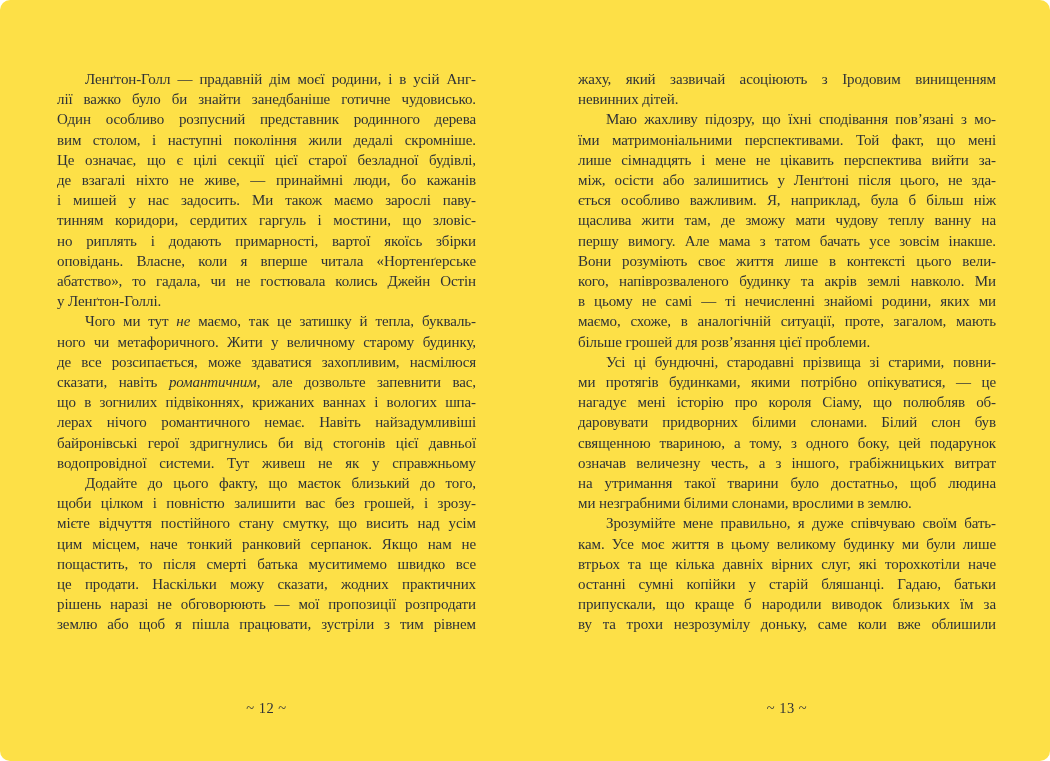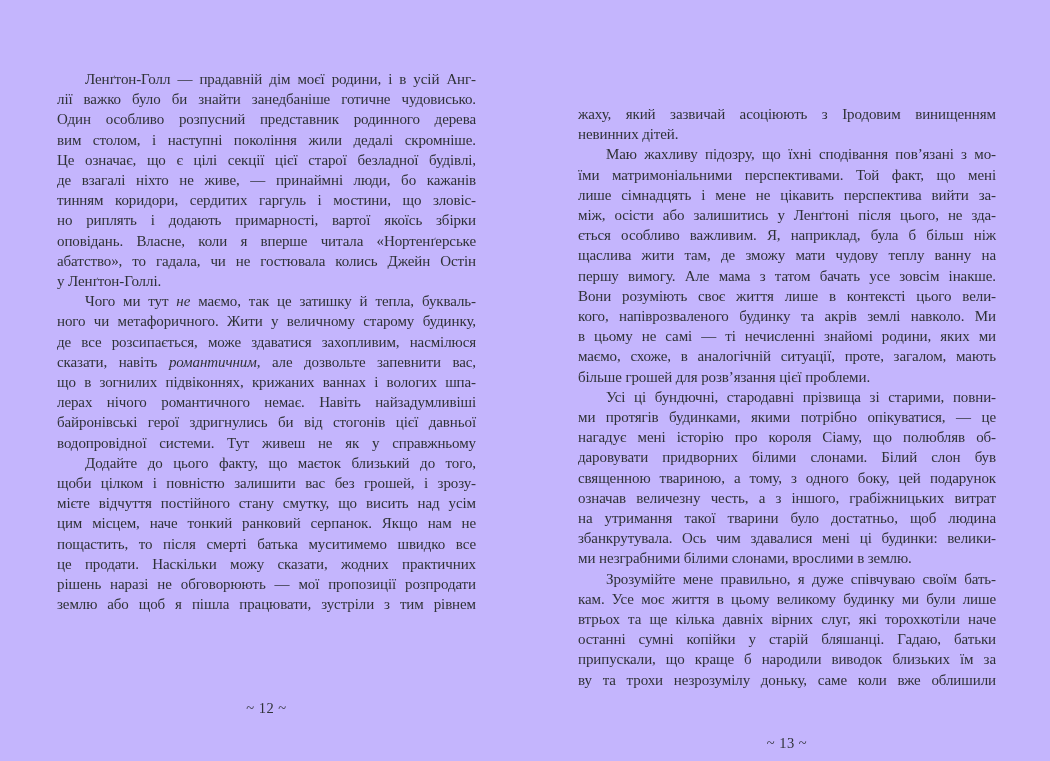--- a/index.html
+++ b/index.html
@@ -10,29 +10,30 @@
   body {
     width: 1050px;
     height: 761px;
     position: relative;
     overflow: hidden;
     font-family: "Liberation Serif", serif;
   }
   .spread {
     position: absolute;
     inset: 0;
-    background: #c4b5fd;
+    background: #fde047;
+    border-radius: 10px;
   }
   .page {
     position: absolute;
     top: 69px;
     bottom: 0;
   }
   .page.left  { left: 57px;  width: 419px; }
-  .page.right { left: 578px; width: 418px; margin-top: 35px; }
+  .page.right { left: 578px; width: 418px; }
   .textblock { width: 100%; }
   .line {
     font-size: 15px;
     line-height: 20.2px;
     letter-spacing: -0.1px;
     color: #2f3237;
     text-align: justify;
     text-align-last: justify;
   }
   .line.indent { text-indent: 28px; }
@@ -55,20 +56,21 @@
 <div class="spread">
 
   <section class="page left">
     <div class="textblock" id="left-lines">
         <div class="line indent"><span>Ленґтон-Голл — прадавній дім моєї родини, і в усій Анг-</span></div>
         <div class="line"><span>лії важко було би знайти занедбаніше готичне чудовисько.</span></div>
         <div class="line"><span>Один особливо розпусний представник родинного дерева</span></div>
         <div class="line"><span>вим столом, і наступні покоління жили дедалі скромніше.</span></div>
         <div class="line"><span>Це означає, що є цілі секції цієї старої безладної будівлі,</span></div>
         <div class="line"><span>де взагалі ніхто не живе, — принаймні люди, бо кажанів</span></div>
+        <div class="line"><span>і мишей у нас задосить. Ми також маємо зарослі паву-</span></div>
         <div class="line"><span>тинням коридори, сердитих гаргуль і мостини, що зловіс-</span></div>
         <div class="line"><span>но риплять і додають примарності, вартої якоїсь збірки</span></div>
         <div class="line"><span>оповідань. Власне, коли я вперше читала «Нортенґерське</span></div>
         <div class="line"><span>абатство», то гадала, чи не гостювала колись Джейн Остін</span></div>
         <div class="line end"><span>у Ленґтон-Голлі.</span></div>
         <div class="line indent"><span>Чого ми тут </span><i>не</i><span> маємо, так це затишку й тепла, букваль-</span></div>
         <div class="line"><span>ного чи метафоричного. Жити у величному старому будинку,</span></div>
         <div class="line"><span>де все розсипається, може здаватися захопливим, насмілюся</span></div>
         <div class="line"><span>сказати, навіть </span><i>романтичним</i><span>, але дозвольте запевнити вас,</span></div>
         <div class="line"><span>що в зогнилих підвіконнях, крижаних ваннах і вологих шпа-</span></div>
@@ -103,21 +105,20 @@
         <div class="line"><span>в цьому не самі — ті нечисленні знайомі родини, яких ми</span></div>
         <div class="line"><span>маємо, схоже, в аналогічній ситуації, проте, загалом, мають</span></div>
         <div class="line end"><span>більше грошей для розв’язання цієї проблеми.</span></div>
         <div class="line indent"><span>Усі ці бундючні, стародавні прізвища зі старими, повни-</span></div>
         <div class="line"><span>ми протягів будинками, якими потрібно опікуватися, — це</span></div>
         <div class="line"><span>нагадує мені історію про короля Сіаму, що полюбляв об-</span></div>
         <div class="line"><span>даровувати придворних білими слонами. Білий слон був</span></div>
         <div class="line"><span>священною твариною, а тому, з одного боку, цей подарунок</span></div>
         <div class="line"><span>означав величезну честь, а з іншого, грабіжницьких витрат</span></div>
         <div class="line"><span>на утримання такої тварини було достатньо, щоб людина</span></div>
-        <div class="line"><span>збанкрутувала. Ось чим здавалися мені ці будинки: велики-</span></div>
         <div class="line end"><span>ми незграбними білими слонами, врослими в землю.</span></div>
         <div class="line indent"><span>Зрозумійте мене правильно, я дуже співчуваю своїм бать-</span></div>
         <div class="line"><span>кам. Усе моє життя в цьому великому будинку ми були лише</span></div>
         <div class="line"><span>втрьох та ще кілька давніх вірних слуг, які торохкотіли наче</span></div>
         <div class="line"><span>останні сумні копійки у старій бляшанці. Гадаю, батьки</span></div>
         <div class="line"><span>припускали, що краще б народили виводок близьких їм за</span></div>
         <div class="line"><span>ву та трохи незрозумілу доньку, саме коли вже облишили</span></div>
       </div>
     <div class="pageno">~ 13 ~</div>
   </section>

